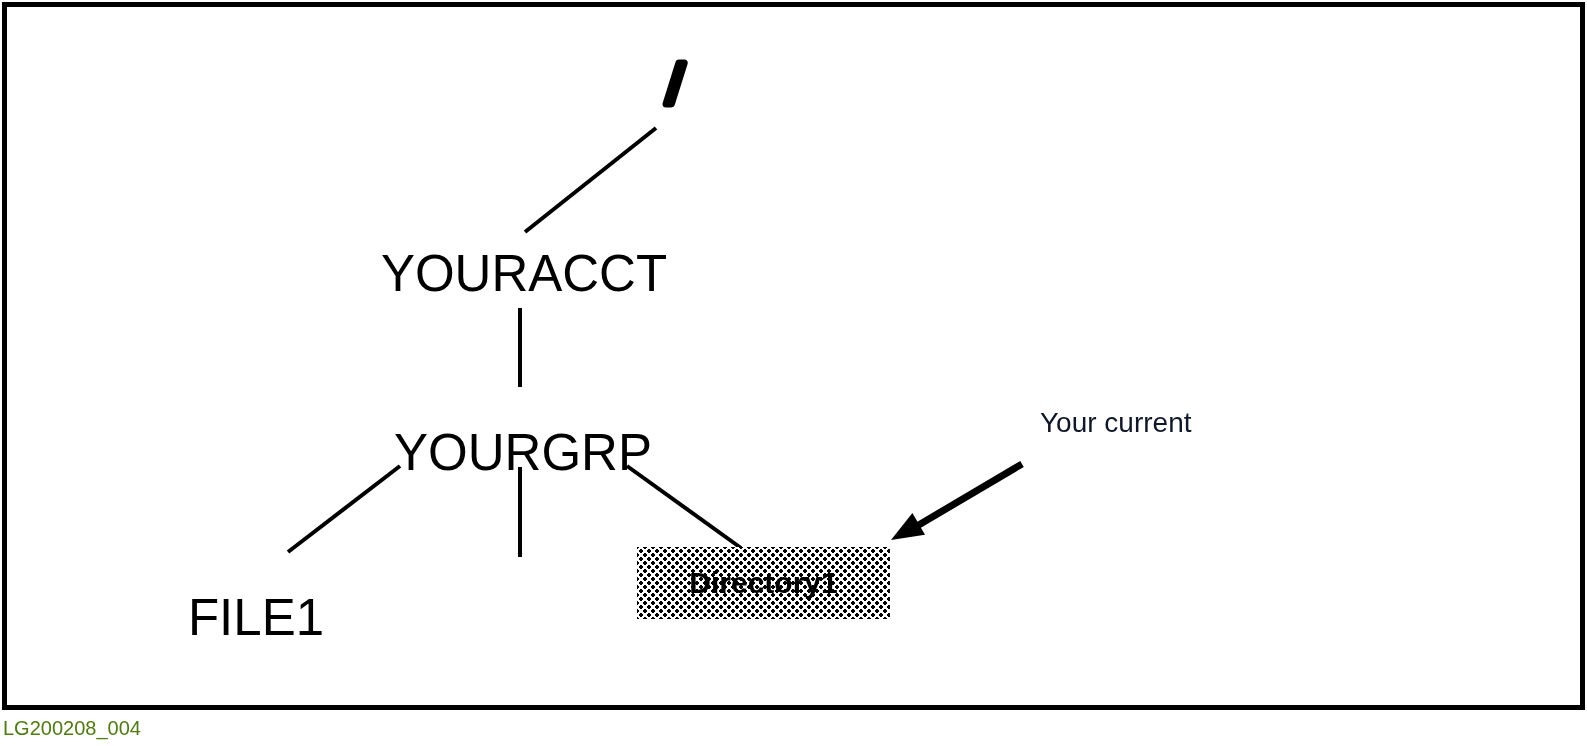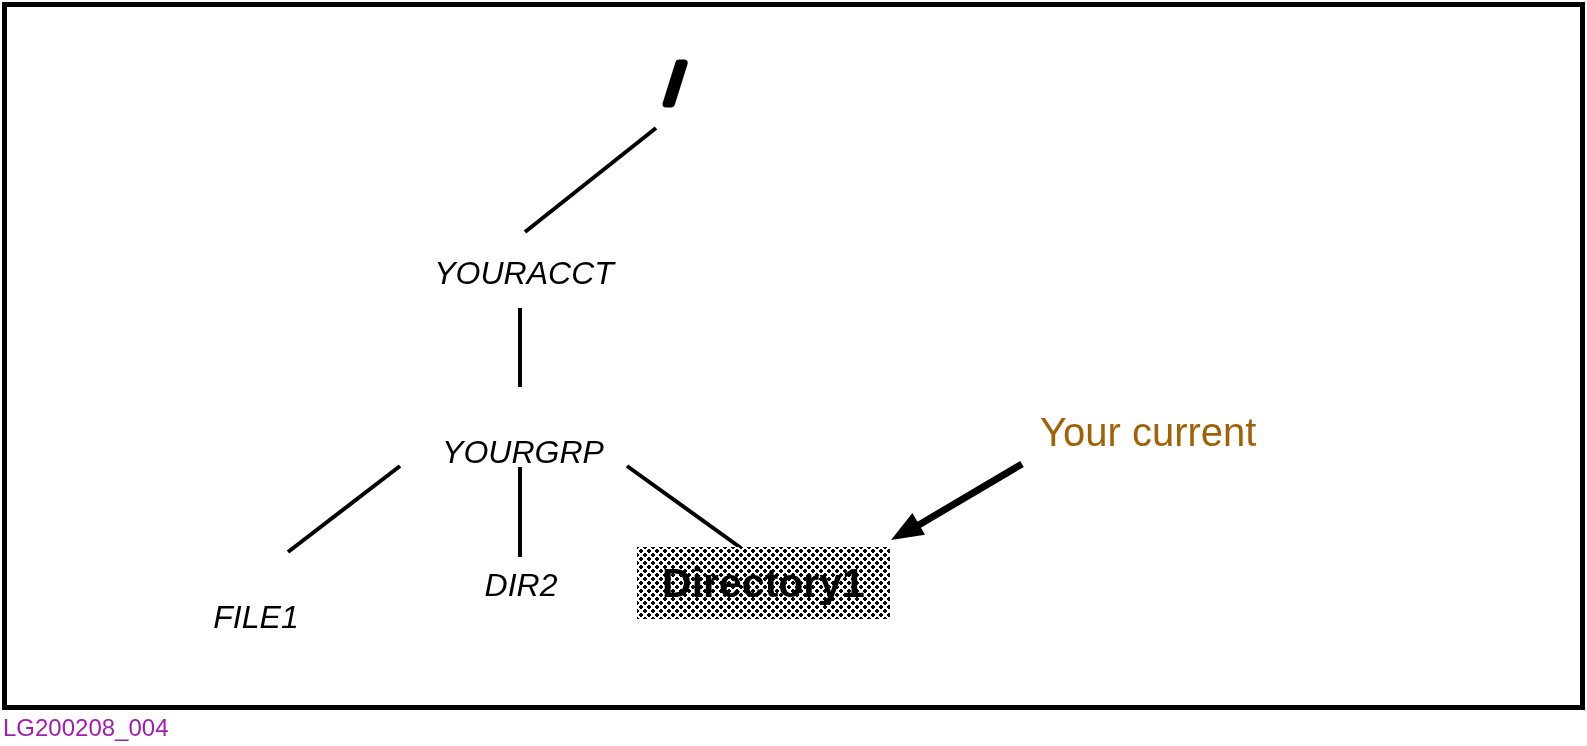--- a/index.html
+++ b/index.html
@@ -32,69 +32,68 @@
     position: absolute;
     left: 0;
     top: 0;
     width: 1587px;
     height: 746px;
     pointer-events: none;
   }
   
   .node-label {
     position: absolute;
-    font-size: 32px;
+    font-size: 51px;
     line-height: 41px;
     text-align: center;
     white-space: nowrap;
     color: #000000;
-    font-style: italic;
   }
   
   .highlight-box {
     position: absolute;
     left: 637px;
     top: 547px;
     width: 253px;
     height: 72px;
     display: flex;
     align-items: center;
     justify-content: center;
     background-color: #ffffff;
     background-image:
       radial-gradient(circle, #000 1.7px, transparent 2.1px),
       radial-gradient(circle, #000 1.7px, transparent 2.1px);
     background-size: 8px 8px;
     background-position: 0 0, 4px 4px;
   }
   .highlight-box .node-text {
-    font-size: 41px;
+    font-size: 30px;
     font-weight: bold;
     white-space: nowrap;
     color: #000000;
   }
   
   .annotation {
     position: absolute;
     left: 1040px;
-    top: 408px;
-    font-size: 40px;
+    top: 398px;
+    font-size: 28px;
     line-height: 49px;
     white-space: nowrap;
-    color: #a16207;
+    color: #0f172a;
   }
   
   .caption {
     position: absolute;
     left: 3px;
     top: 714px;
-    font-size: 24px;
+    font-size: 20px;
     line-height: 28px;
     white-space: nowrap;
-    color: #a21caf;
+    color: #4d7c0f;
   }
 </style>
 </head>
 <body>
 
 <div id="page">
 
   <div class="frame"></div>
 
   <svg class="connector-layer" viewBox="0 0 1587 746" xmlns="http://www.w3.org/2000/svg">
@@ -114,21 +113,20 @@
     <line x1="1022" y1="464" x2="917" y2="526" stroke="#000000" stroke-width="7"></line>
     <polygon points="891,540 912.4,513.1 925,534.7" fill="#000000"></polygon>
   </svg>
 
   <div class="node-label" style="left:374px; top:253px; width:300px;">YOURACCT</div>
 
   <div class="node-label" style="left:373px; top:432px; width:300px;">YOURGRP</div>
 
   <div class="node-label" style="left:156px; top:565px; width:200px;margin-top:32px;">FILE1</div>
 
-  <div class="node-label" style="left:421px; top:565px; width:200px;">DIR2</div>
 
   <div class="highlight-box">
     <span class="node-text">Directory1</span>
   </div>
 
   <div class="annotation">
     <div>Your current</div>
   </div>
 
   <div class="caption">LG200208_004</div>

